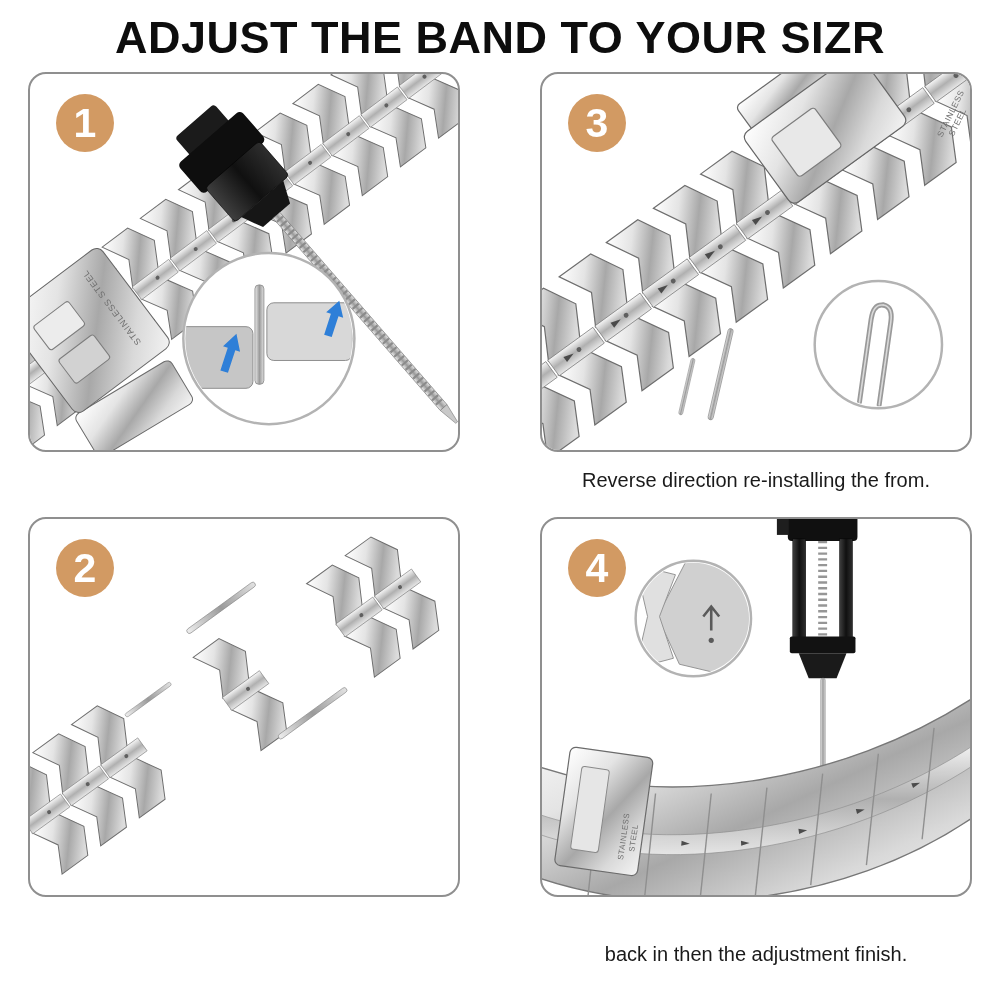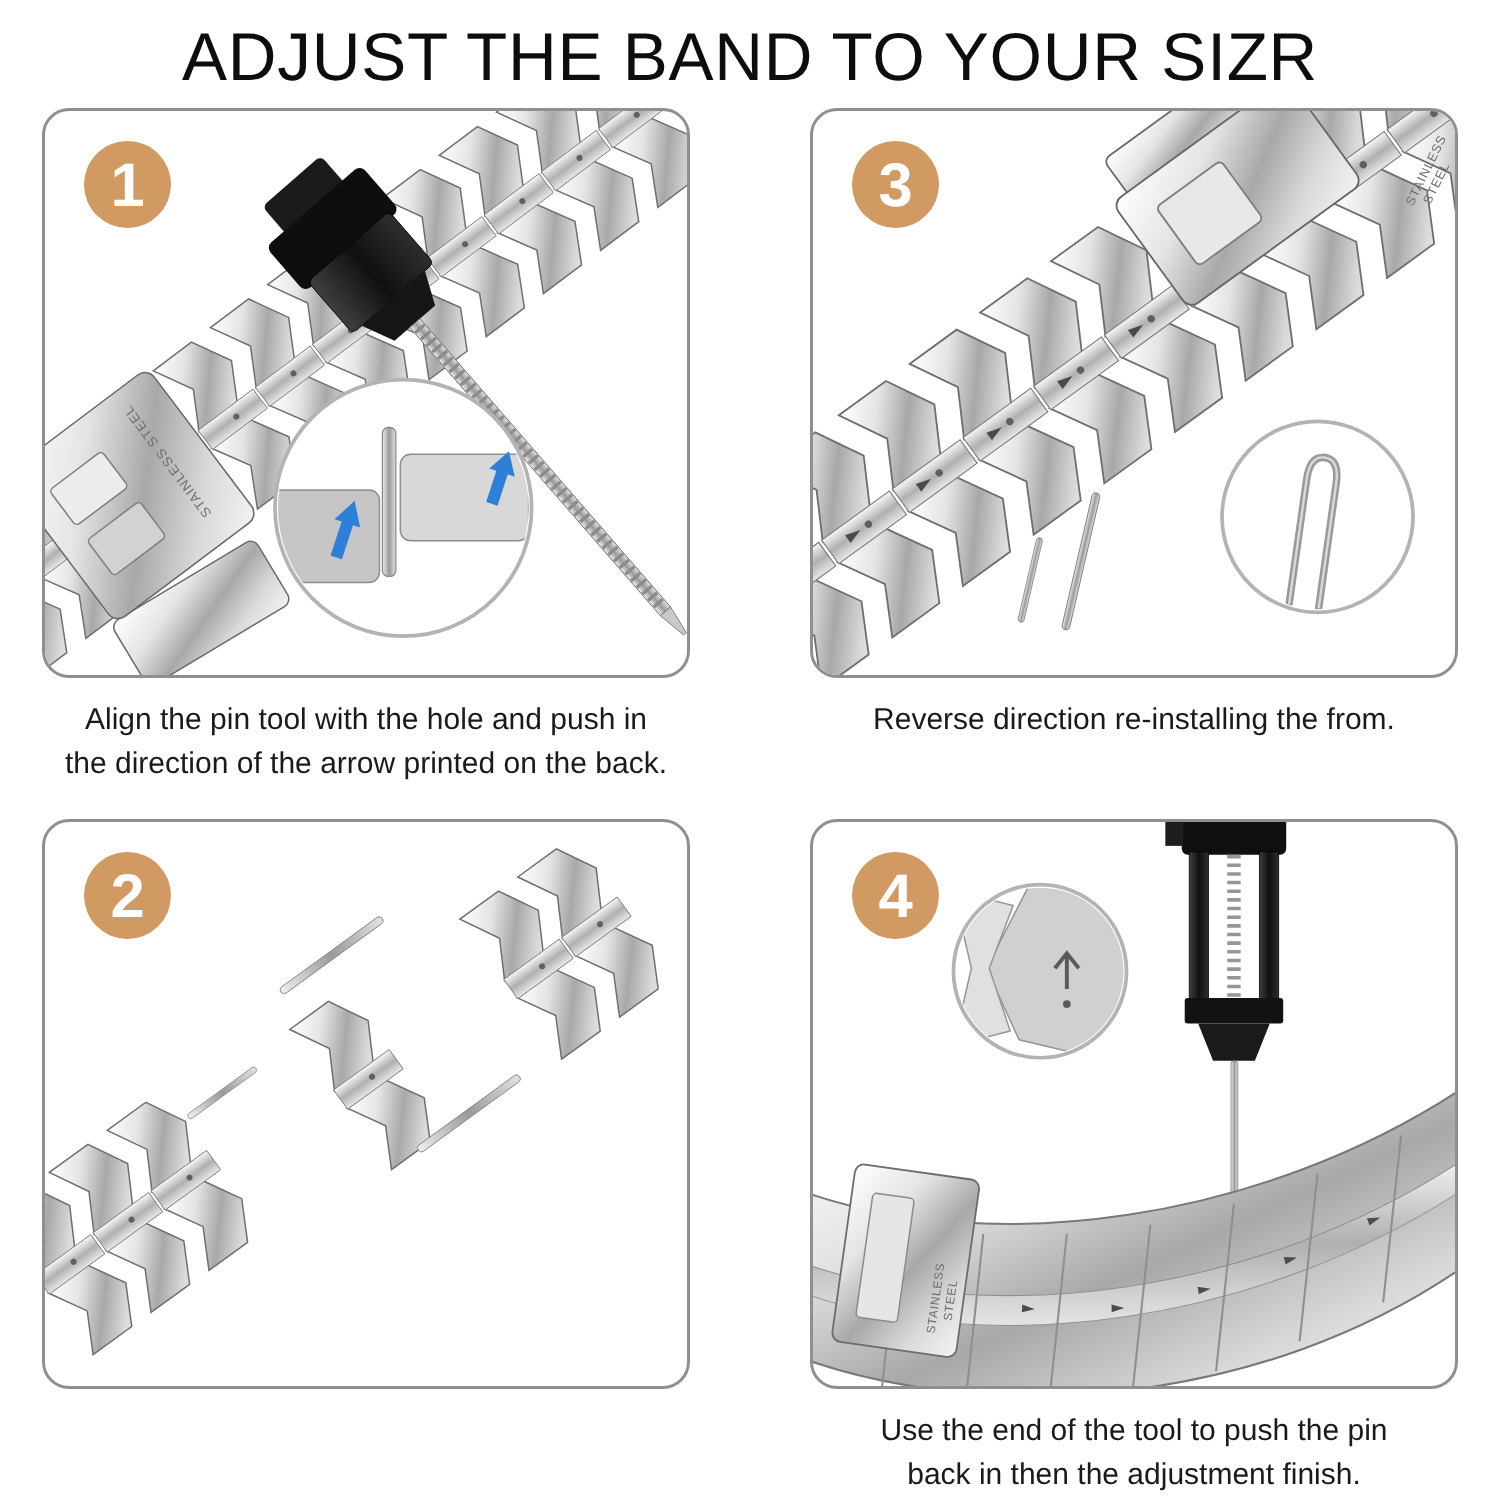--- a/index.html
+++ b/index.html
@@ -1,21 +1,21 @@
 <!DOCTYPE html>
 <html style="--accent: #d29a63;"><head>
 <meta charset="utf-8">
 <style>
   html,body{margin:0;padding:0;}
   body{
     width:1000px;height:1000px;background:#ffffff;overflow:hidden;
     font-family:"Liberation Sans", sans-serif;color:#111;
   }
   .title{
-    margin:10px 16px 2px;text-align:center;font-size:45px;font-weight:normal;
+    margin:10px 16px 2px;text-align:center;font-size:45px;font-weight:bold;
     letter-spacing:0.5px;color:#0d0d0d;line-height:1.25;
   }
   .grid{
     display:grid;grid-template-columns:432px 432px;column-gap:80px;
     padding:4px 28px 0;
   }
   .cell{display:flex;flex-direction:column;}
   .panel{
     position:relative;height:376px;background:#fff;
     border:2.5px solid #8f8f8f;border-radius:18px;overflow:hidden;
@@ -120,24 +120,20 @@
             <g clip-path="url(#clipMag1)">
               <rect x="142" y="254" width="82" height="62" rx="7" fill="#c6c6c6" stroke="#8d8d8d"></rect>
               <rect x="238" y="230" width="86" height="58" rx="7" fill="#d8d8d8" stroke="#8d8d8d"></rect>
               <rect x="226" y="212" width="9" height="100" rx="4" fill="url(#gPin)" stroke="#848484" stroke-width="0.8"></rect>
               <path d="M196,300 v-24 h-5 l9,-16 9,16 h-5 v24 z" transform="rotate(18 200 284)" fill="#2e7fd8"></path>
               <path d="M300,264 v-22 h-5 l9,-15 9,15 h-5 v22 z" transform="rotate(18 304 249)" fill="#2e7fd8"></path>
             </g>
           </g>
         </svg>
       </div>
-      <p class="caption">
-        <span>Align the pin tool with the hole and push in</span><br>
-        <span>the direction of the arrow printed on the back.</span>
-      </p>
     </section>
 
     <section class="cell">
       <div class="panel">
         <div class="badge">
           <span>3</span>
         </div>
         <svg class="art" viewBox="0 0 430 378">
           <defs>
               <clipPath id="clipMag3">
@@ -286,19 +282,19 @@
             <g clip-path="url(#clipMag4)">
               <polygon points="148,36 214,52 214,164 138,146 116,98" fill="#d0d0d0" stroke="#949494"></polygon>
               <polygon points="94,46 134,56 118,98 132,140 94,150 106,98" fill="#e0e0e0" stroke="#949494"></polygon>
               <path d="M170,112 L170,88 M162,98 L170,88 L178,98" stroke="#5a5a5a" stroke-width="2.6" fill="none"></path>
               <circle cx="170" cy="122" r="2.6" fill="#5a5a5a"></circle>
             </g>
           </g>
         </svg>
       </div>
       <p class="caption">
-        <span>Use the end of the tool to push the pin</span><br>
+        <br>
         <span>back in then the adjustment finish.</span>
       </p>
     </section>
 
   </div>
 </div>
 
 </body></html>

